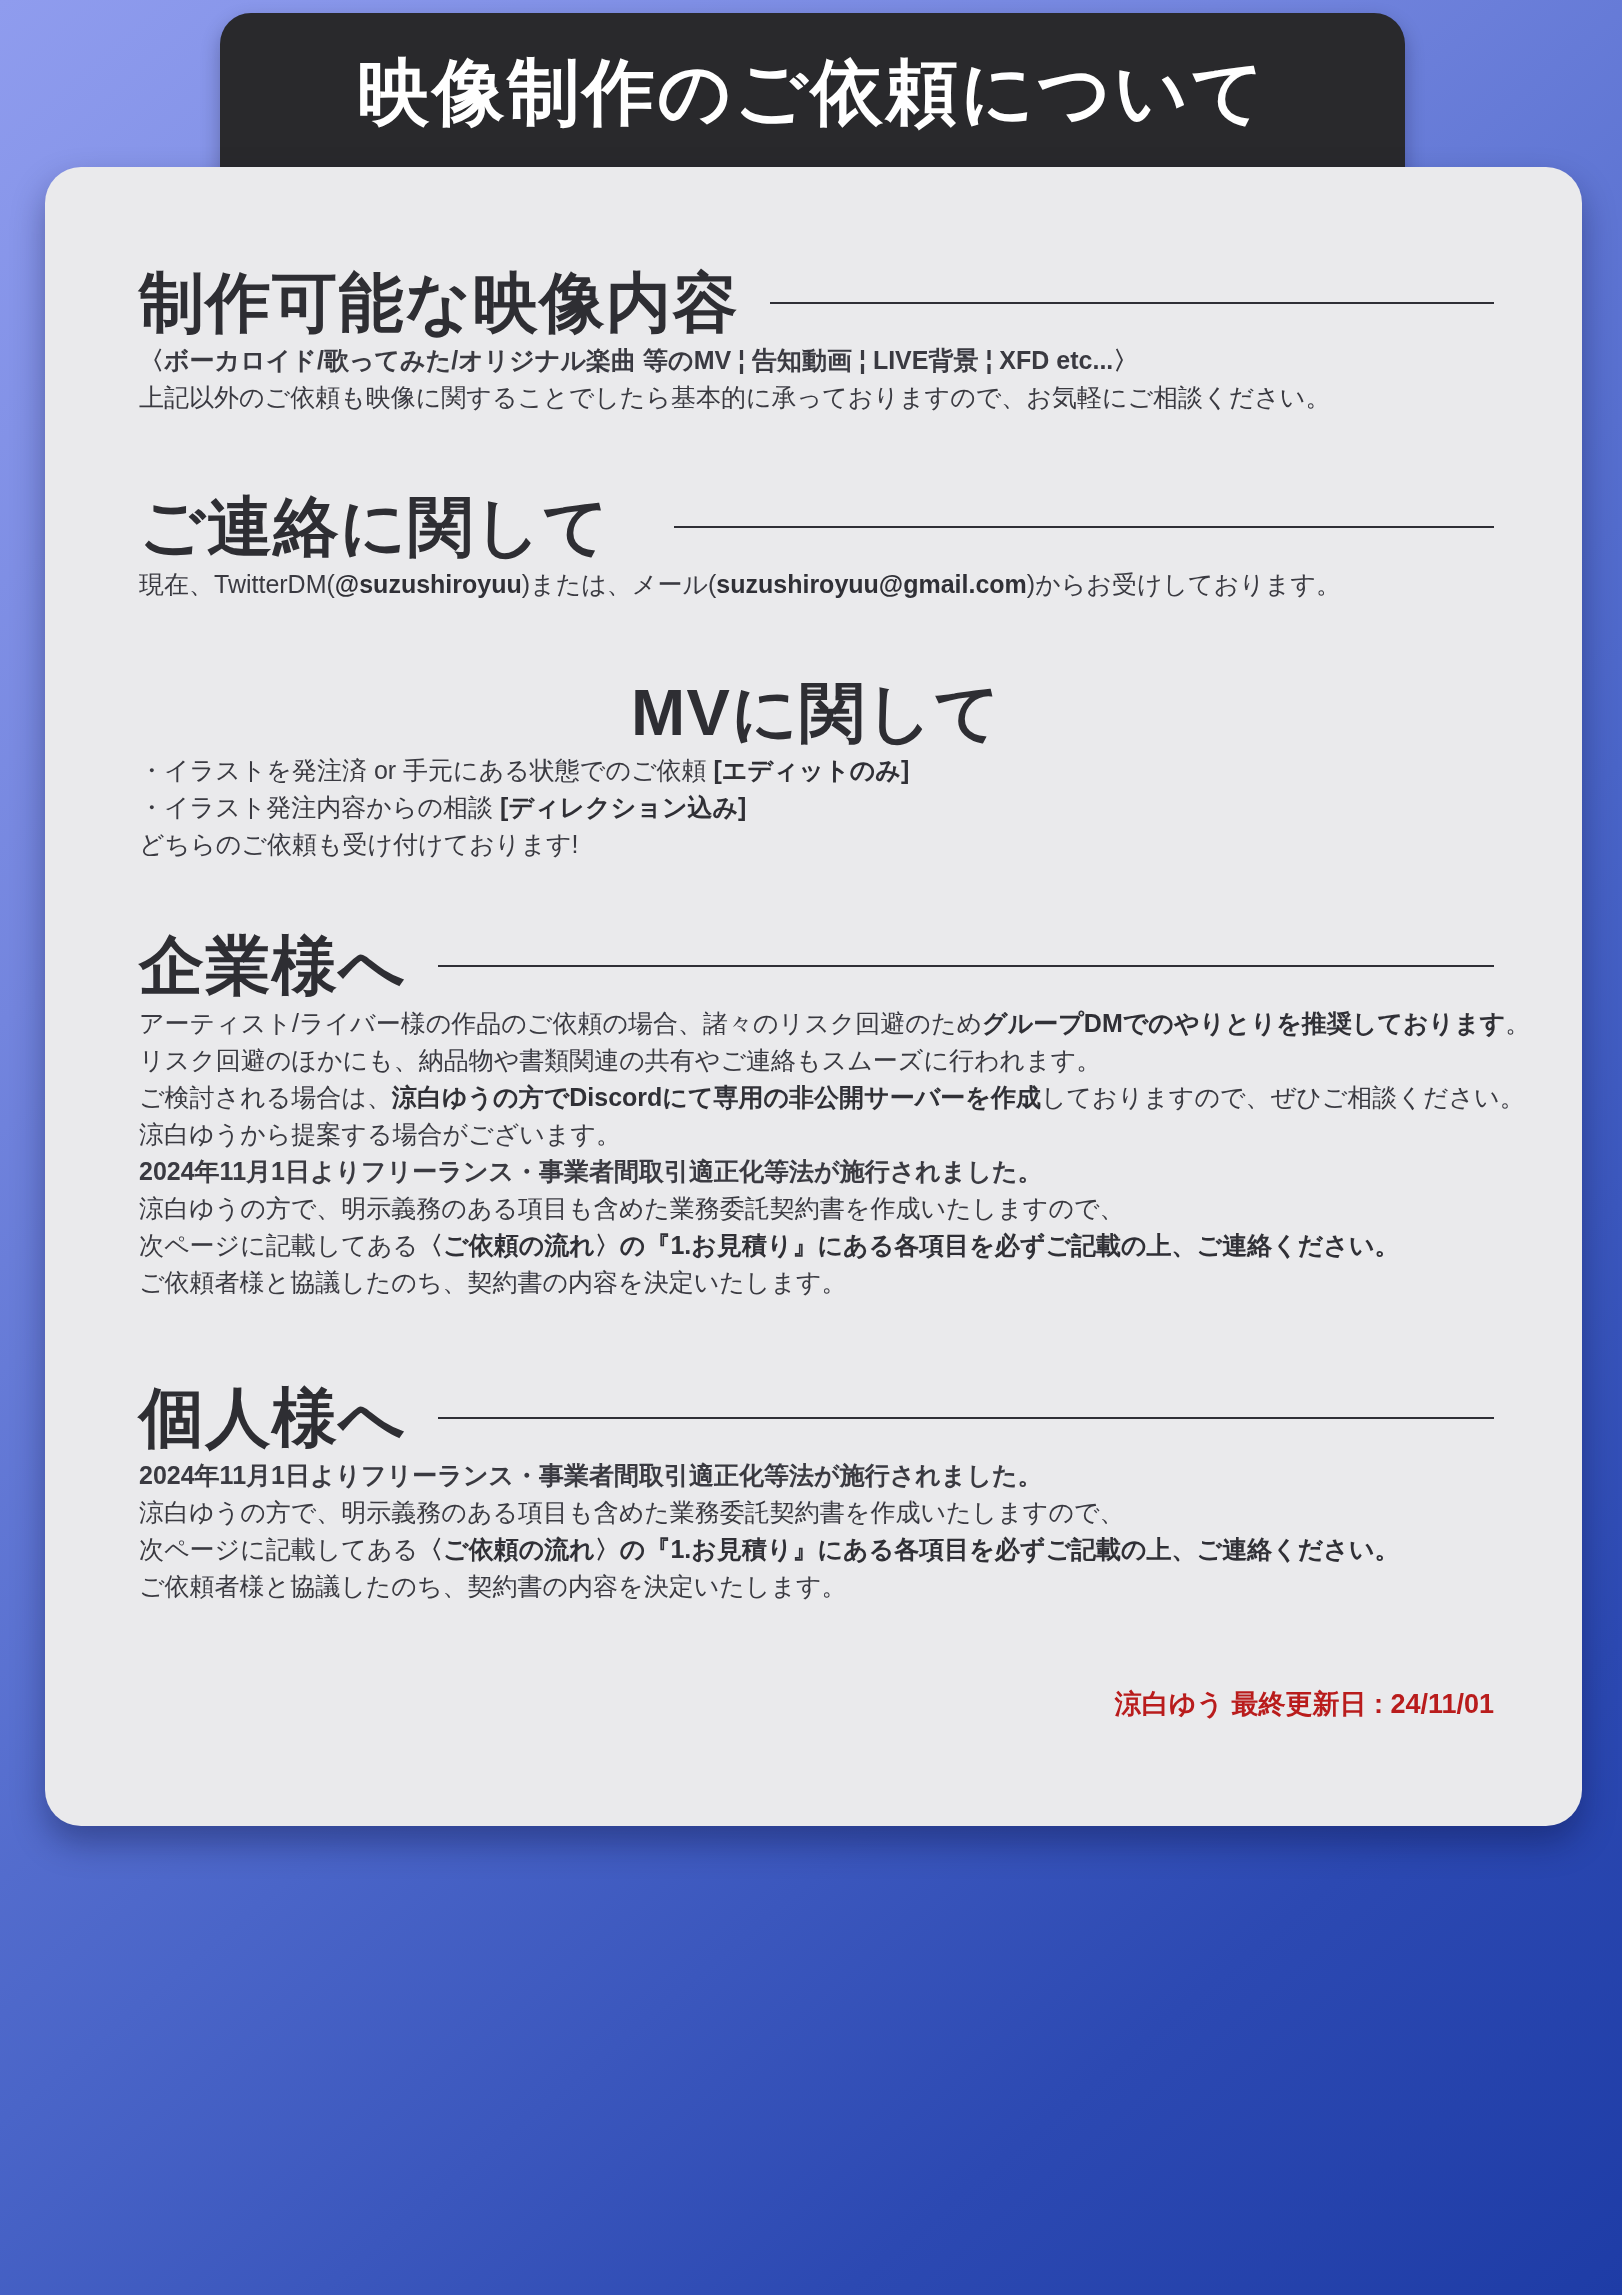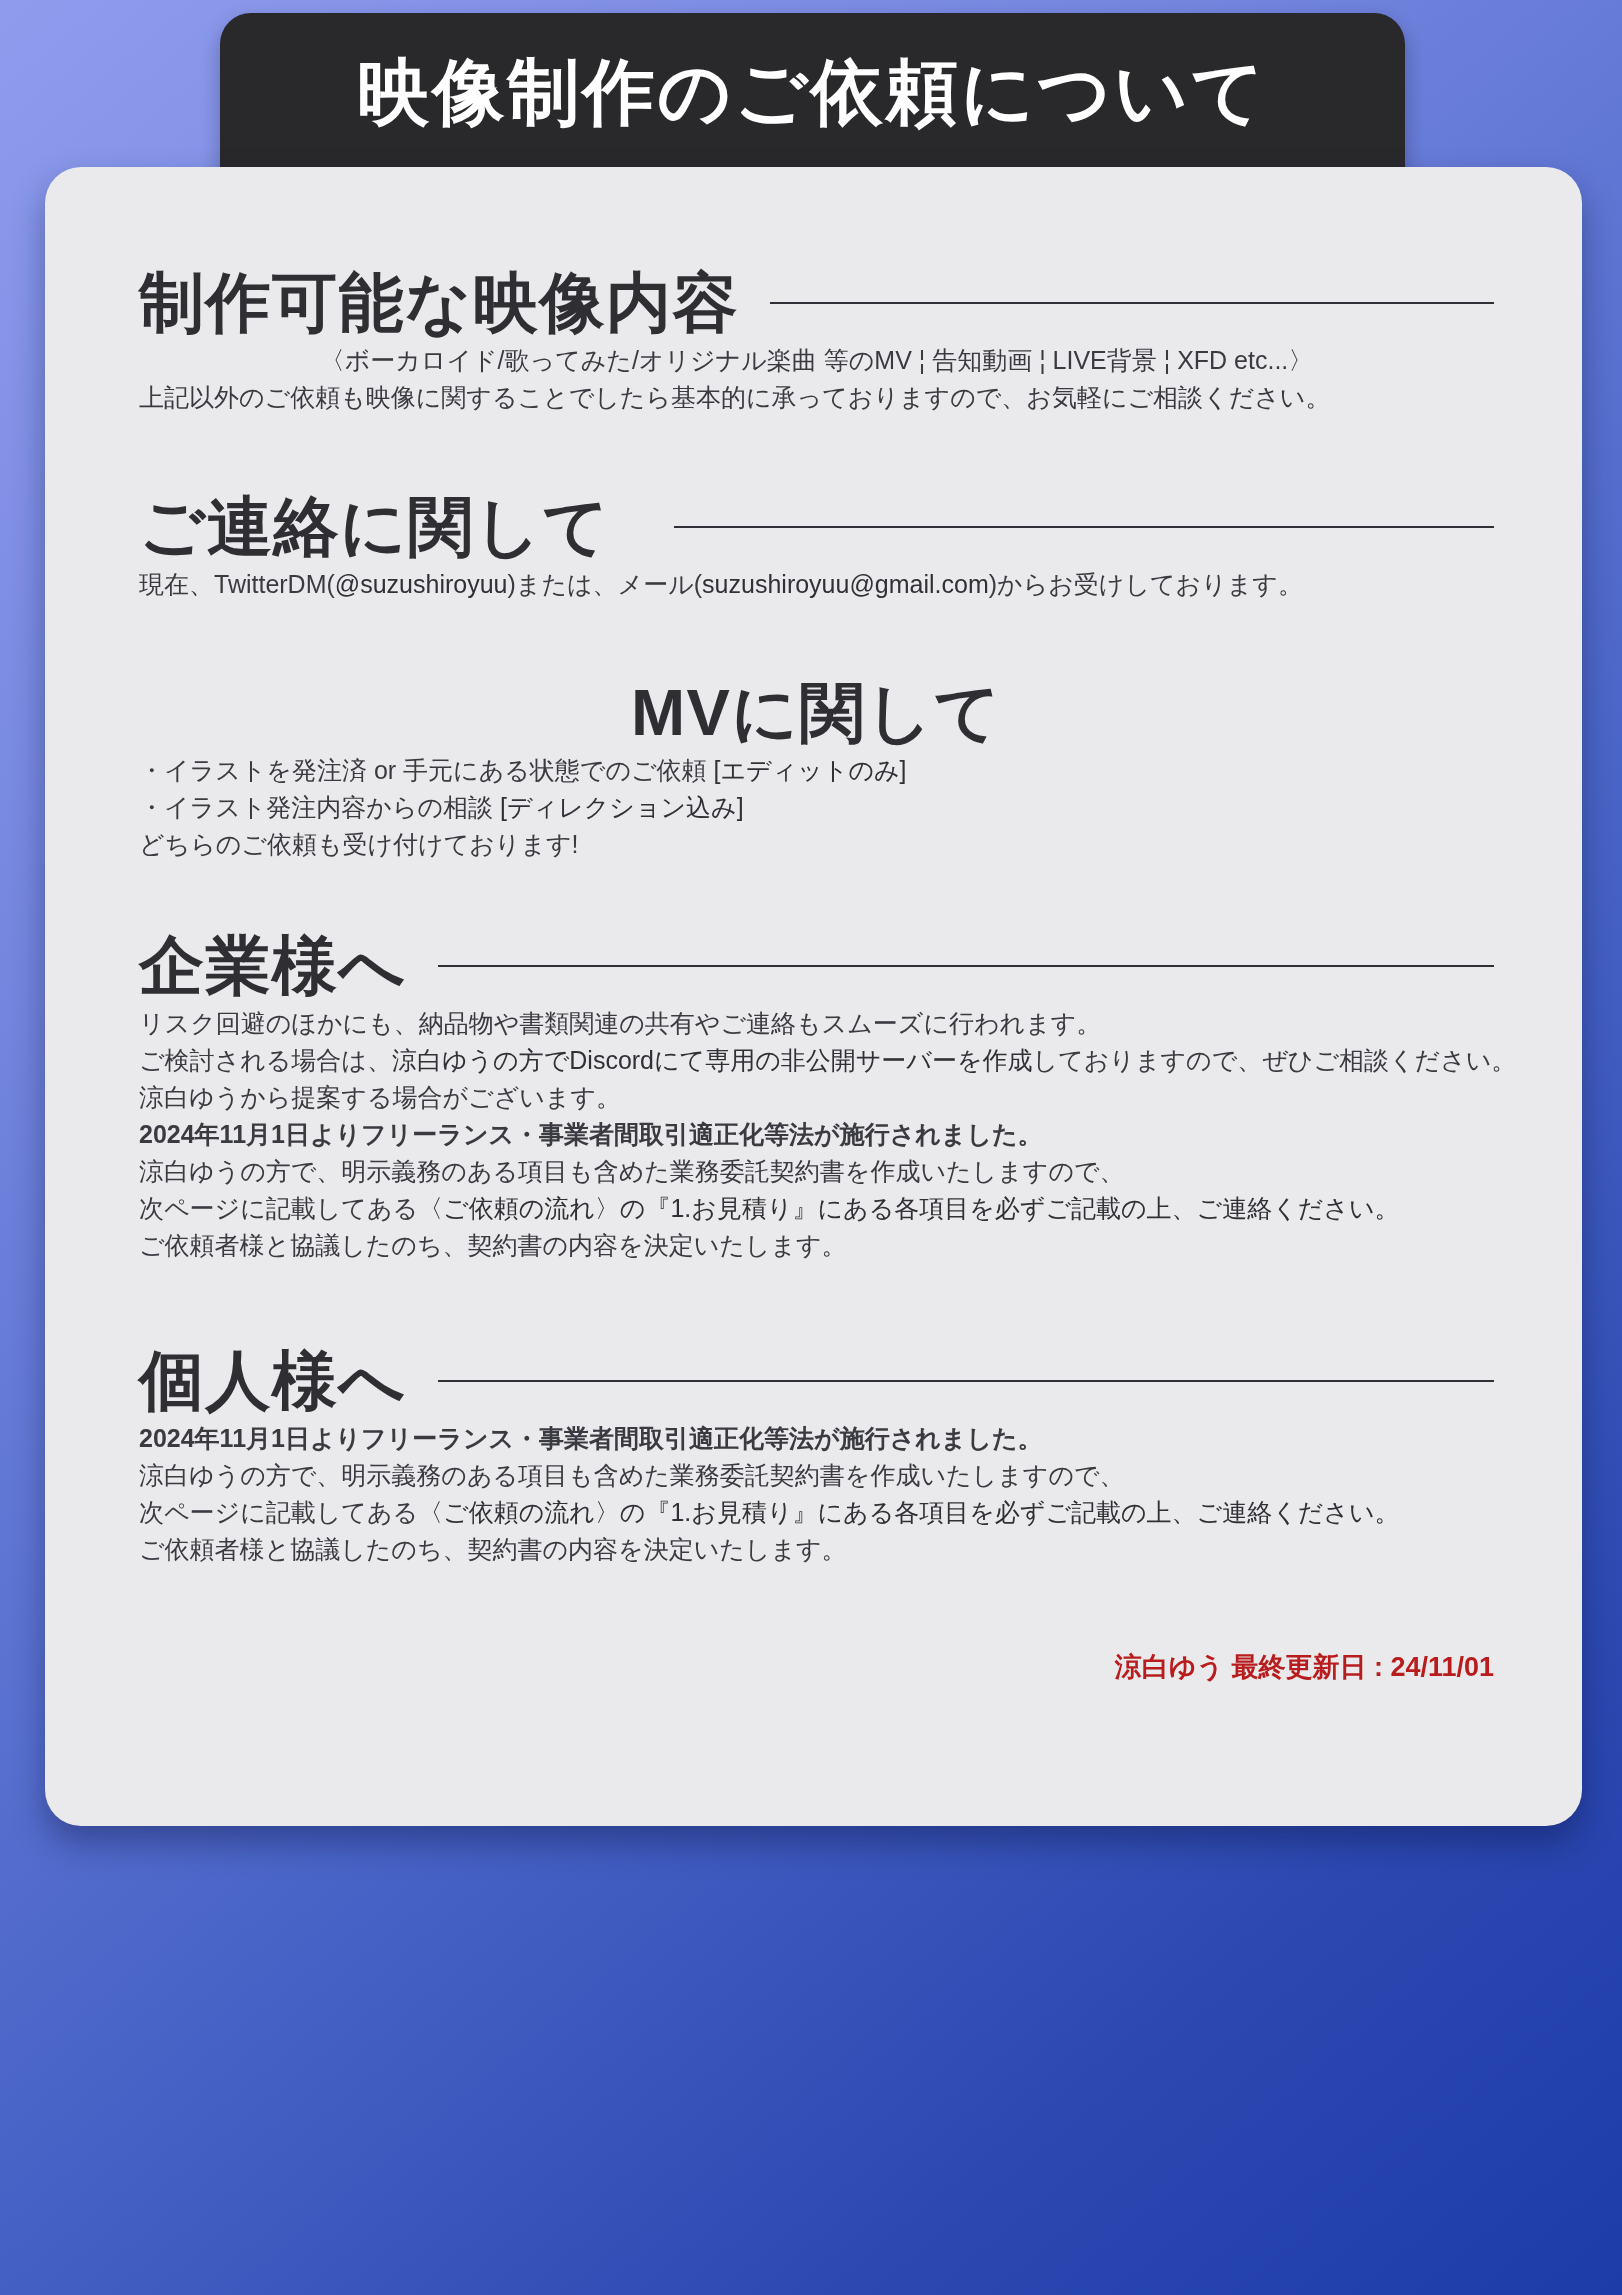--- a/index.html
+++ b/index.html
@@ -50,21 +50,21 @@
     background: #2f2f36;
     margin-left: 31px;
   }
   p.body {
     margin: 0;
     font-size: 25px;
     line-height: 37px;
     color: #3a3a41;
     white-space: nowrap;
   }
-  .b { font-weight: 400; color: #303036; text-align: center; }
+  .b { font-weight: 700; color: #303036; }
   .red { color: #d91b24; font-weight: 700; }
   .ind56 { margin-left: 42px; }
   .ind44 { margin-left: 33px; }
   .ind78 { margin-left: 58px; }
   .mt12 { margin-top: 9px; }  .mt17 { margin-top: 12.6px; }
   .mt18 { margin-top: 13.4px; }  .mt19 { margin-top: 14px; }
   .mt20 { margin-top: 15px; }  .mt21 { margin-top: 15.6px; }
   .mt22 { margin-top: 16.3px; }  .mt30 { margin-top: 22px; }
   .mt37 { margin-top: 27.5px; }  .mt40 { margin-top: 30px; }
   .mt47 { margin-top: 35px; }  .mt60 { margin-top: 45px; }
@@ -108,20 +108,21 @@
       <span class="rule"></span>
     </div>
     <p class="body ind44 mt37"><span>・イラストを発注済 or 手元にある状態でのご依頼 </span><span class="b">[エディットのみ]</span></p>
     <p class="body ind44 mt21"><span>・イラスト発注内容からの相談 </span><span class="b">[ディレクション込み]</span></p>
     <p class="body ind78 mt19">どちらのご依頼も受け付けております!</p>
 
     <div class="sec-head mt86">
       <span>企業様へ</span>
       <span class="rule"></span>
     </div>
+    <p class="body ind56 mt47"><span>アーティスト/ライバー様の作品のご依頼の場合、諸々のリスク回避のため</span><span class="b">グループDMでのやりとりを推奨しております</span><span>。</span></p>
     <p class="body ind56 mt17">リスク回避のほかにも、納品物や書類関連の共有やご連絡もスムーズに行われます。</p>
     <p class="body ind56 mt17"><span>ご検討される場合は、</span><span class="b">涼白ゆうの方でDiscordにて専用の非公開サーバーを作成</span><span>しておりますので、ぜひご相談ください。</span></p>
     <p class="body ind56 mt17">涼白ゆうから提案する場合がございます。</p>
     <p class="body red ind56 mt60">2024年11月1日よりフリーランス・事業者間取引適正化等法が施行されました。</p>
     <p class="body ind56 mt20">涼白ゆうの方で、明示義務のある項目も含めた業務委託契約書を作成いたしますので、</p>
     <p class="body ind56 mt22"><span>次ページに記載してある</span><span class="b">〈ご依頼の流れ〉の『1.お見積り』にある各項目を必ずご記載の上、ご連絡ください。</span></p>
     <p class="body ind56 mt21">ご依頼者様と協議したのち、契約書の内容を決定いたします。</p>
 
     <div class="sec-head mt105">
       <span>個人様へ</span>

